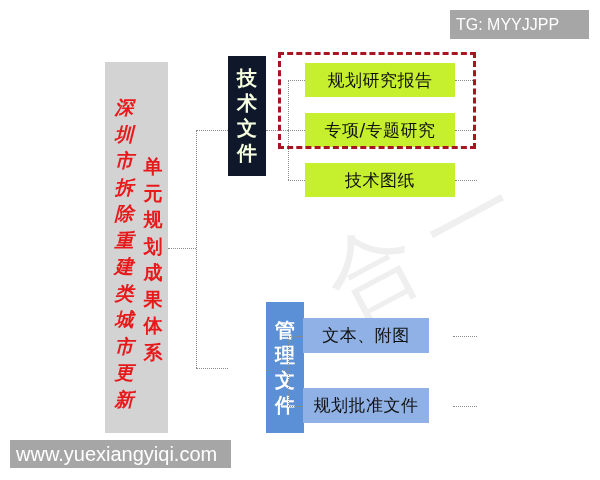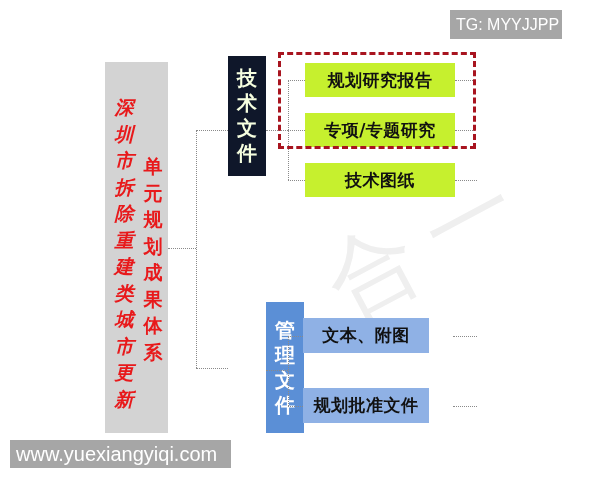--- a/index.html
+++ b/index.html
@@ -57,21 +57,21 @@
     }
     .cat-tech { left: 228px; top: 56px; height: 120px; background: #0f172a; }
     .cat-tech span { color: #f6ffe0; }
     .cat-mgmt { left: 228px; top: 302px; height: 131px; background: #5b8fd6; margin-left: 38px; }
 
     
     .leaf {
       display: flex;
       align-items: center;
       justify-content: center;
-      font-weight: bold;
+      font-weight: normal;
       font-size: 17px;
       color: #111111;
       letter-spacing: 0.5px;
     }
     .leaf-green { background: #c6f02e; width: 150px; height: 34px; left: 305px; }
     .leaf-blue { background: #8fb1e5; width: 126px; height: 35px; left: 303px; }
 
     
     .hline { height: 0; border-top: 1px dotted #8a8a8a; }
     .vline { width: 0; border-left: 1px dotted #8a8a8a; }
@@ -89,21 +89,21 @@
       font-size: 90px;
       color: #efefef;
       transform: rotate(-28deg);
       font-family: "DejaVu Serif", serif;
       letter-spacing: 20px;
       pointer-events: none;
     }
 
     
     .wm-tg {
-      left: 450px; top: 10px; width: 112px; height: 29px;
+      left: 450px; top: 10px; width: 139px; height: 29px;
       background: #a6a6a6;
       color: #ffffff;
       font-size: 16px;
       line-height: 29px;
       padding-left: 6px;
       box-sizing: border-box;
       font-family: "Liberation Sans", sans-serif;
     }
     .wm-url {
       left: 10px; top: 440px; width: 221px; height: 28px;

